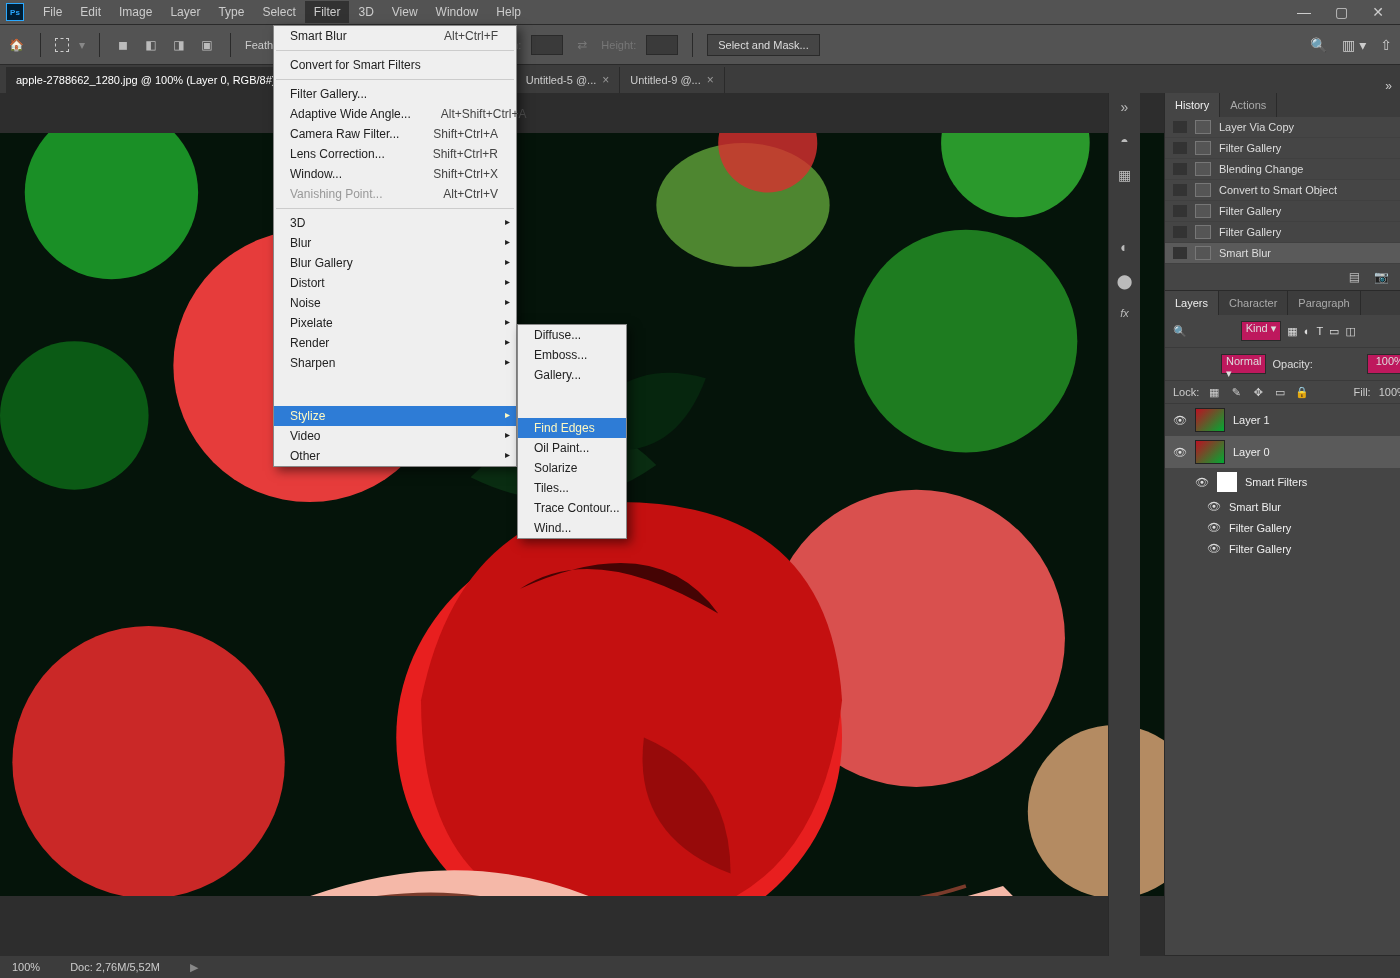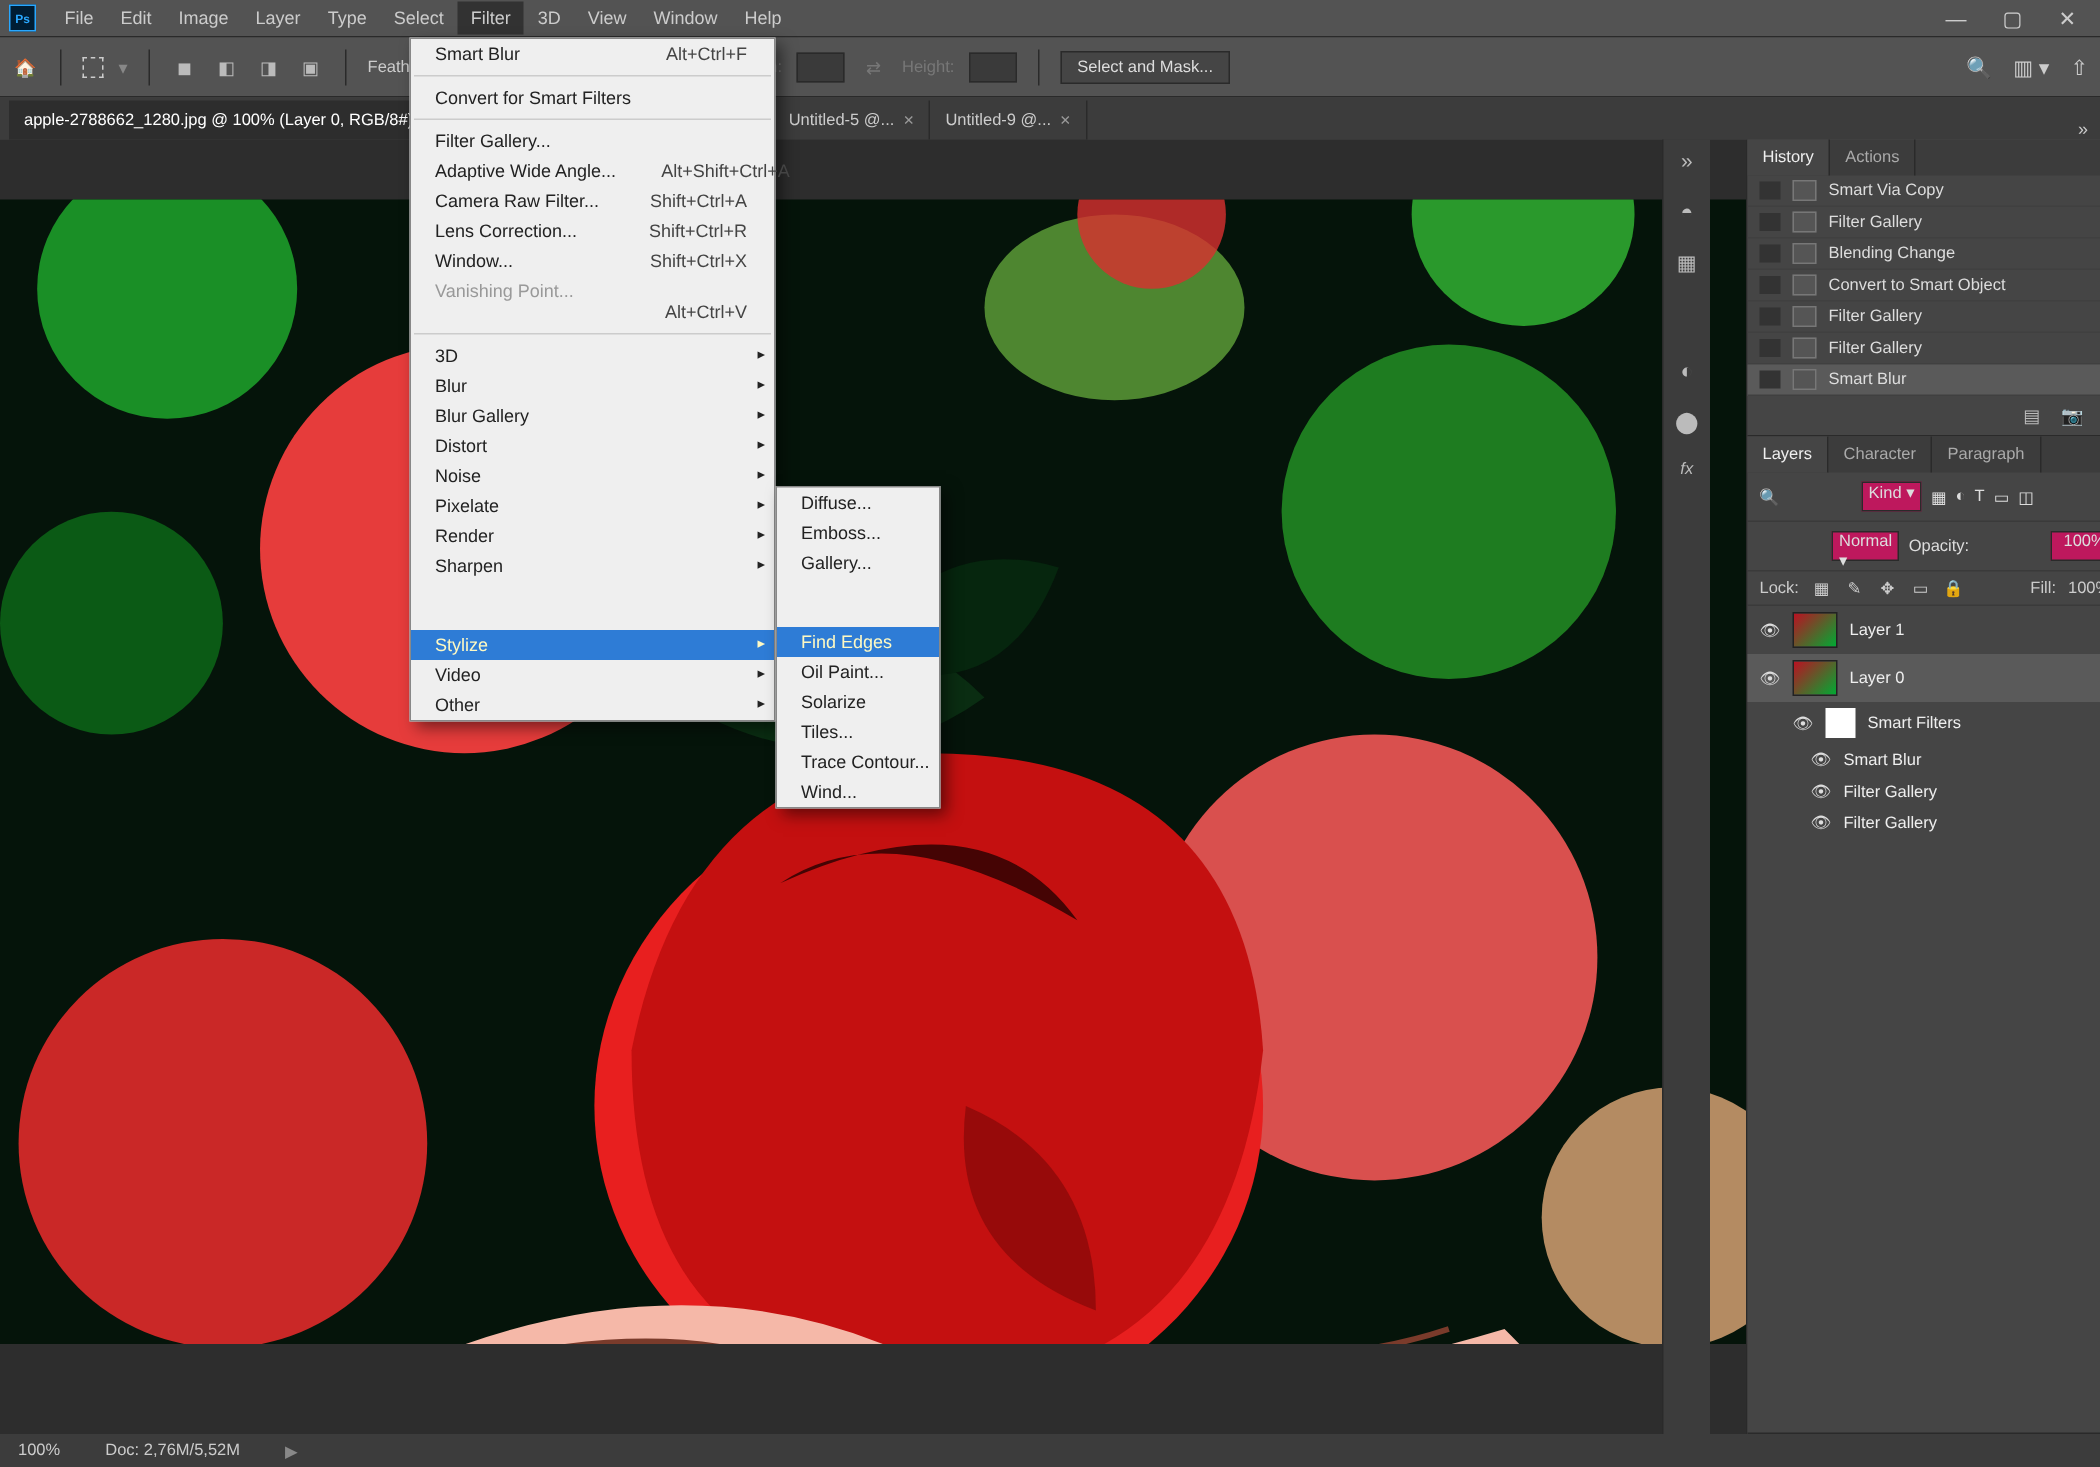--- a/index.html
+++ b/index.html
@@ -71,21 +71,21 @@
   .lrow .thumb { width:30px; height:24px; background:linear-gradient(135deg,#b12,#0a3); border:1px solid #222;}
   .lrow.sf { padding-left:30px; }
   .lrow.sfi { padding-left:42px; font-style:normal;}
   .lrow .sq { width:20px; height:20px; background:#fff; display:inline-block;}
   .lrow .ed { margin-left:auto; color:#bbb;}
 
   
   .menu { position:absolute; background:#efefef; color:#222; border:1px solid #888; box-shadow:4px 4px 10px rgba(0,0,0,.5); font-size:12px; z-index:1000; }
   .menu .mrow { display:flex; padding:3px 18px 3px 16px; white-space:nowrap; position:relative;}
   .menu .mrow .sc { margin-left:auto; padding-left:30px; color:#444;}
-  .menu .mrow.disabled { color:#999;flex-direction:column; }
+  .menu .mrow.disabled { color:#999; }
   .menu .mrow.hi { background:#2e7cd6; color:#fef9c3;margin-top:33px; }
   .menu .mrow.sub::after { content:"▸"; position:absolute; right:6px; font-size:10px; }
   .menu hr { border:none; border-top:1px solid #ccc; margin:4px 2px; }
 
   
   .statusbar { position:absolute; left:0; right:0; bottom:0; height:22px; background:#3c3c3c; display:flex; align-items:center; padding:0 12px; gap:30px; font-size:11px; color:#ccc;}
   .statusbar .arrow { color:#888; }
 
 </style>
 </head>
@@ -206,21 +206,21 @@
         <div class="panel">
           <div class="ptabs">
             <div class="pt active">History</div>
             <div class="pt">Actions</div>
             <div class="pmenu">≡</div>
           </div>
           <div class="histlist" id="histlist">
               <div class="histrow">
                 <span class="hthumb"></span>
                 <span class="hicon"></span>
-                <span>Smart Via Copy</span>
+                <span>Layer Via Copy</span>
               </div>
               <div class="histrow">
                 <span class="hthumb"></span>
                 <span class="hicon"></span>
                 <span>Filter Gallery</span>
               </div>
               <div class="histrow">
                 <span class="hthumb"></span>
                 <span class="hicon"></span>
                 <span>Blending Change</span>

